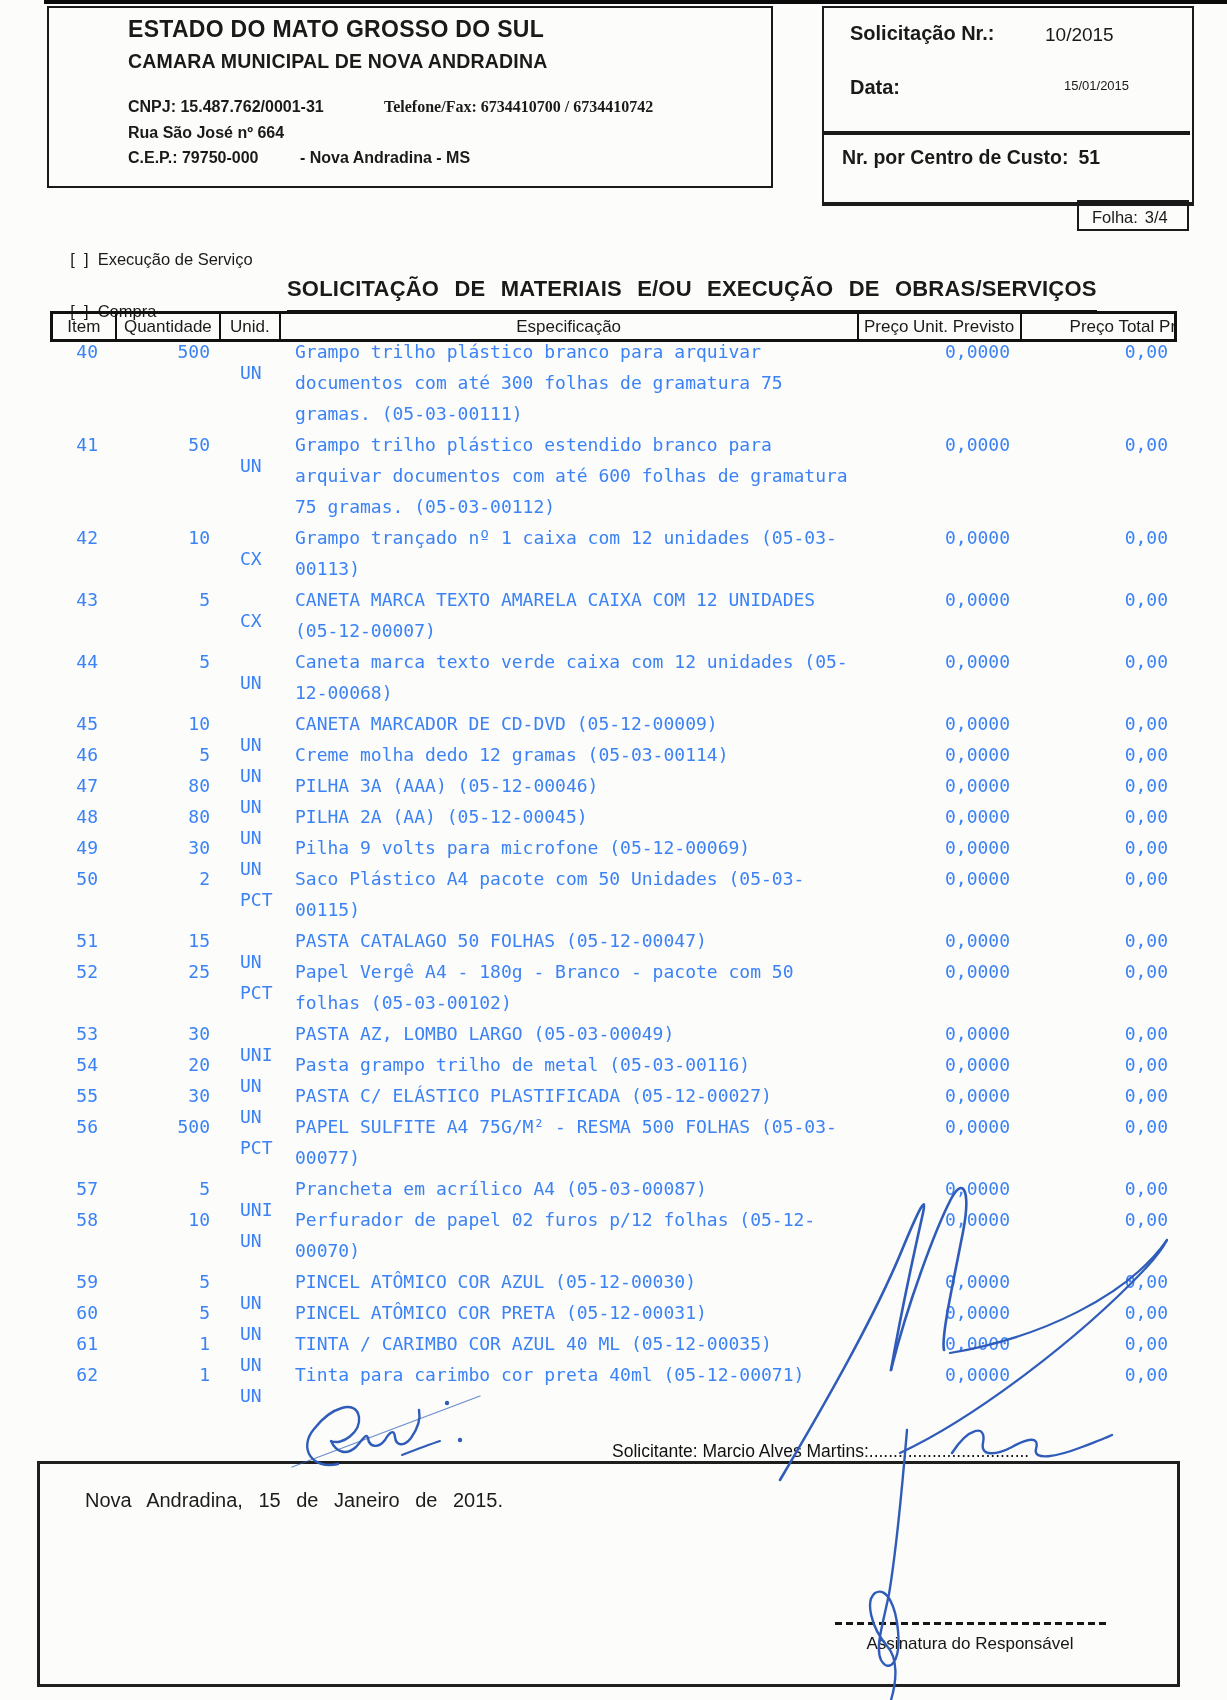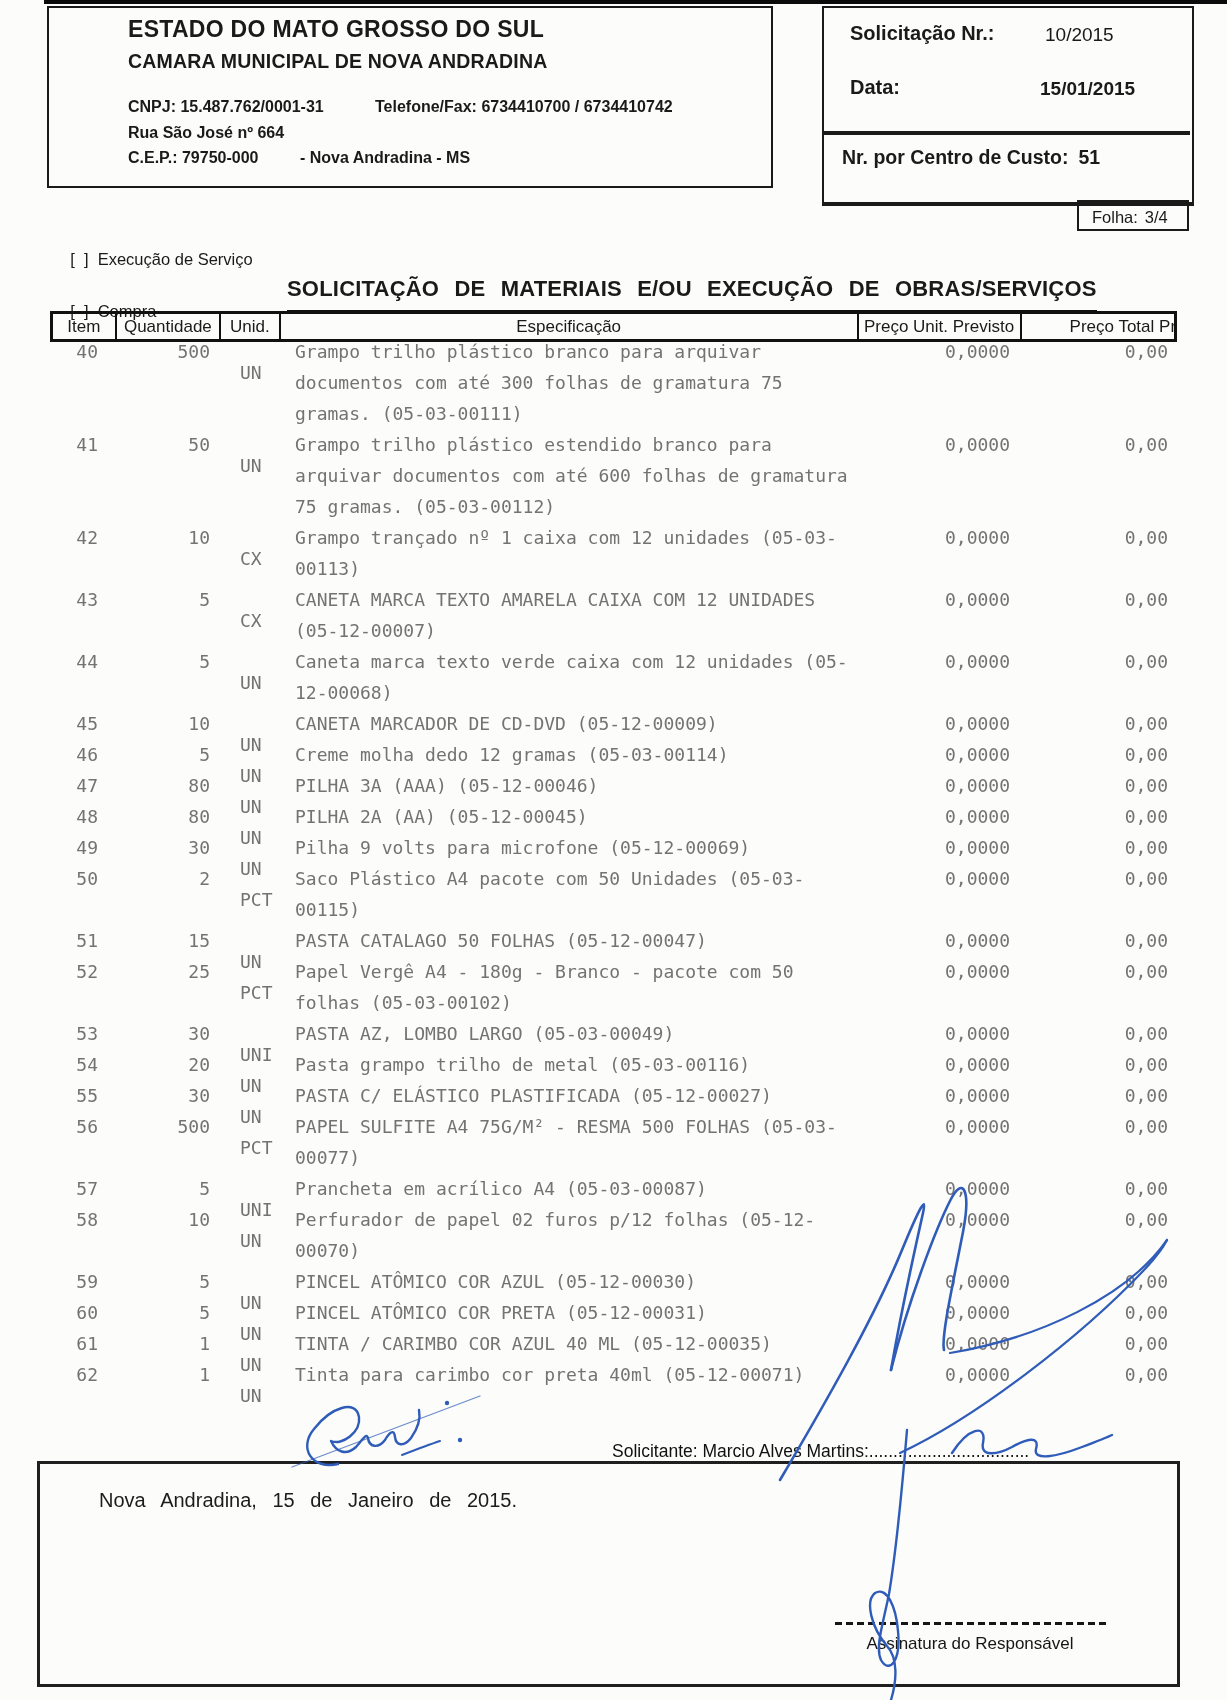--- a/index.html
+++ b/index.html
@@ -9,32 +9,32 @@
 
   
   .topline{left:44px;top:0;width:1183px;height:4px;background:#0b0b0b;}
 
   
   .hdr-box{left:47px;top:6px;width:722px;height:178px;border:2.5px solid #1a1a1a;background:transparent;}
   .org1{left:128px;top:16px;font-size:23px;font-weight:bold;letter-spacing:.3px;}
   .org2{left:128px;top:50px;font-size:19.5px;font-weight:bold;letter-spacing:.2px;}
   .hline{font-size:16px;font-weight:bold;}
   .cnpj{left:128px;top:98px;}
-  .phone{left:375px;top:98px;}
+  .phone{left:384px;top:98px;font-family:Liberation Serif, serif;}
   .addr{left:128px;top:124px;}
   .cepl{left:128px;top:149px;}
   .cepcity{left:300px;top:149px;}
 
   .req-box{left:822px;top:6px;width:368px;height:194px;border:2.5px solid #1a1a1a;border-bottom-width:4px;}
   .req-div{left:822px;top:131px;width:368px;height:3.5px;background:#1a1a1a;}
   .req-label{font-size:20px;font-weight:bold;}
   .lbl-solic{left:850px;top:22px;}
   .val-solic{left:1045px;top:24px;width:110px;text-align:left;font-size:19px;font-weight:normal;}
   .lbl-data{left:850px;top:76px;}
-  .val-data{left:1040px;top:78px;width:115px;text-align:left;font-size:19px;font-weight:bold;}
+  .val-data{left:1064px;top:78px;width:115px;text-align:left;font-size:13px;font-weight:normal;}
   .lbl-cc{left:842px;top:146px;font-size:19.5px;}
   .val-cc{margin-left:10px;}
 
   .folha-box{left:1077px;top:200px;width:112px;height:31px;border:2px solid #1a1a1a;border-top-width:3px;
              font-size:16.5px;line-height:29px;padding-left:13px;box-sizing:border-box;}
   .folha-val{margin-left:7px;margin-top:20px;}
 
   
   .cb{left:52px;font-size:16.5px;white-space:pre;}
   .cb1{top:231px;} .cb2{top:257px;} .cb3{top:283px;}
@@ -45,34 +45,34 @@
   
   .thead{left:50px;top:311px;width:1127px;height:31px;border:3px solid #111;box-sizing:border-box;
          display:flex;background:transparent;font-size:17px;}
   .th{border-left:2px solid #111;box-sizing:border-box;text-align:center;line-height:25px;overflow:hidden;white-space:nowrap;}
   .th:first-child{border-left:none;}
   .th-item{width:62px;} .th-qty{width:105px;} .th-unid{width:60px;}
   .th-spec{width:581px;} .th-pu{width:164px;} .th-pt{width:155px;padding-left:48px;}
 
   
   .tbody{left:0;top:336px;width:1227px;font-family:"DejaVu Sans Mono","Liberation Mono",monospace;
-         font-size:18px;line-height:31px;color:#737373;}
+         font-size:18px;line-height:31px;color:#3b82f6;}
   .trow{position:relative;}
   .c{position:absolute;top:0;}
   .c-item{left:40px;width:58px;text-align:right;}
   .c-qty{left:112px;width:98px;text-align:right;}
   .c-unit{left:240px;margin-top:21px;}
   .c-up{left:858px;width:152px;text-align:right;}
   .c-tp{left:1022px;width:146px;text-align:right;}
   .c-spec{display:block;margin-left:295px;width:585px;white-space:pre-line;}
 
   
   .solic-line{left:612px;top:1441px;font-size:17.5px;color:#111;}
   .bottom-box{left:37px;top:1461px;width:1143px;height:226px;border:3px solid #1f1f1f;box-sizing:border-box;}
-  .date-line{left:85px;top:1489px;font-size:20px;word-spacing:10px;color:#1c1c1c;margin-left:14px;}
+  .date-line{left:85px;top:1489px;font-size:20px;word-spacing:10px;color:#1c1c1c;}
   .dash-line{left:835px;top:1622px;width:272px;height:2.5px;
              background:repeating-linear-gradient(90deg,#161616 0 7px,transparent 7px 11px);}
   .resp-label{left:820px;top:1634px;width:300px;text-align:center;font-size:17px;color:#161616;}
 
   .sig-svg{left:0;top:0;width:1227px;height:1700px;pointer-events:none;}
 </style>
 </head>
 <body>
 
 <div class="page">

